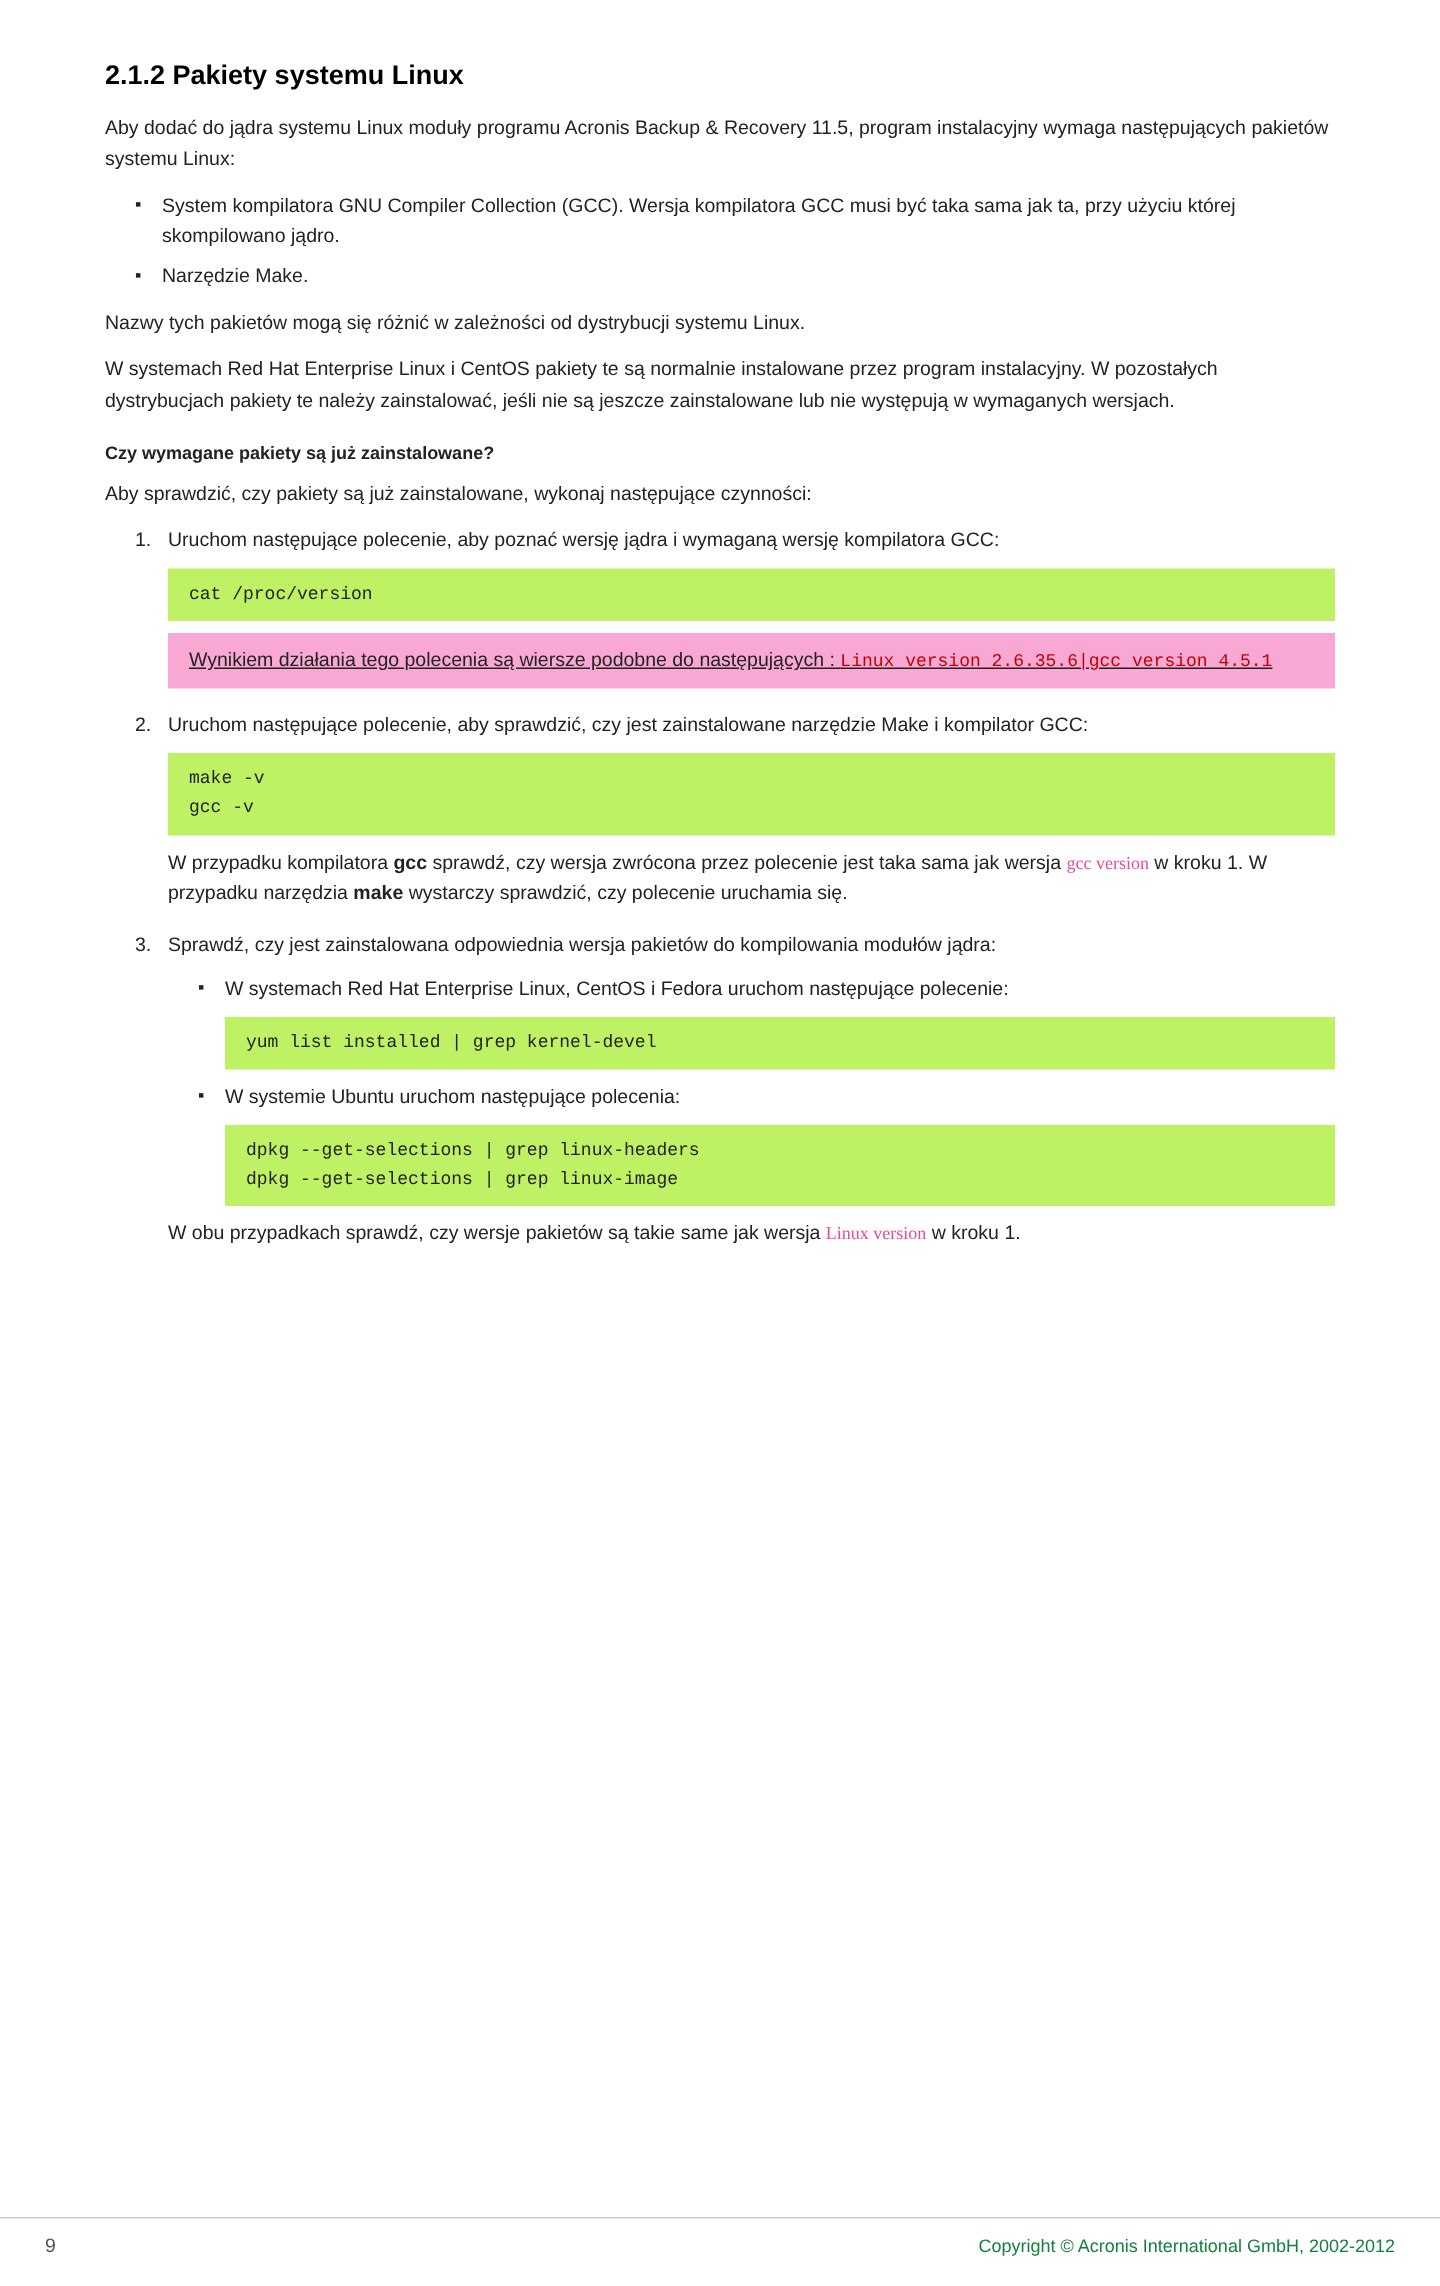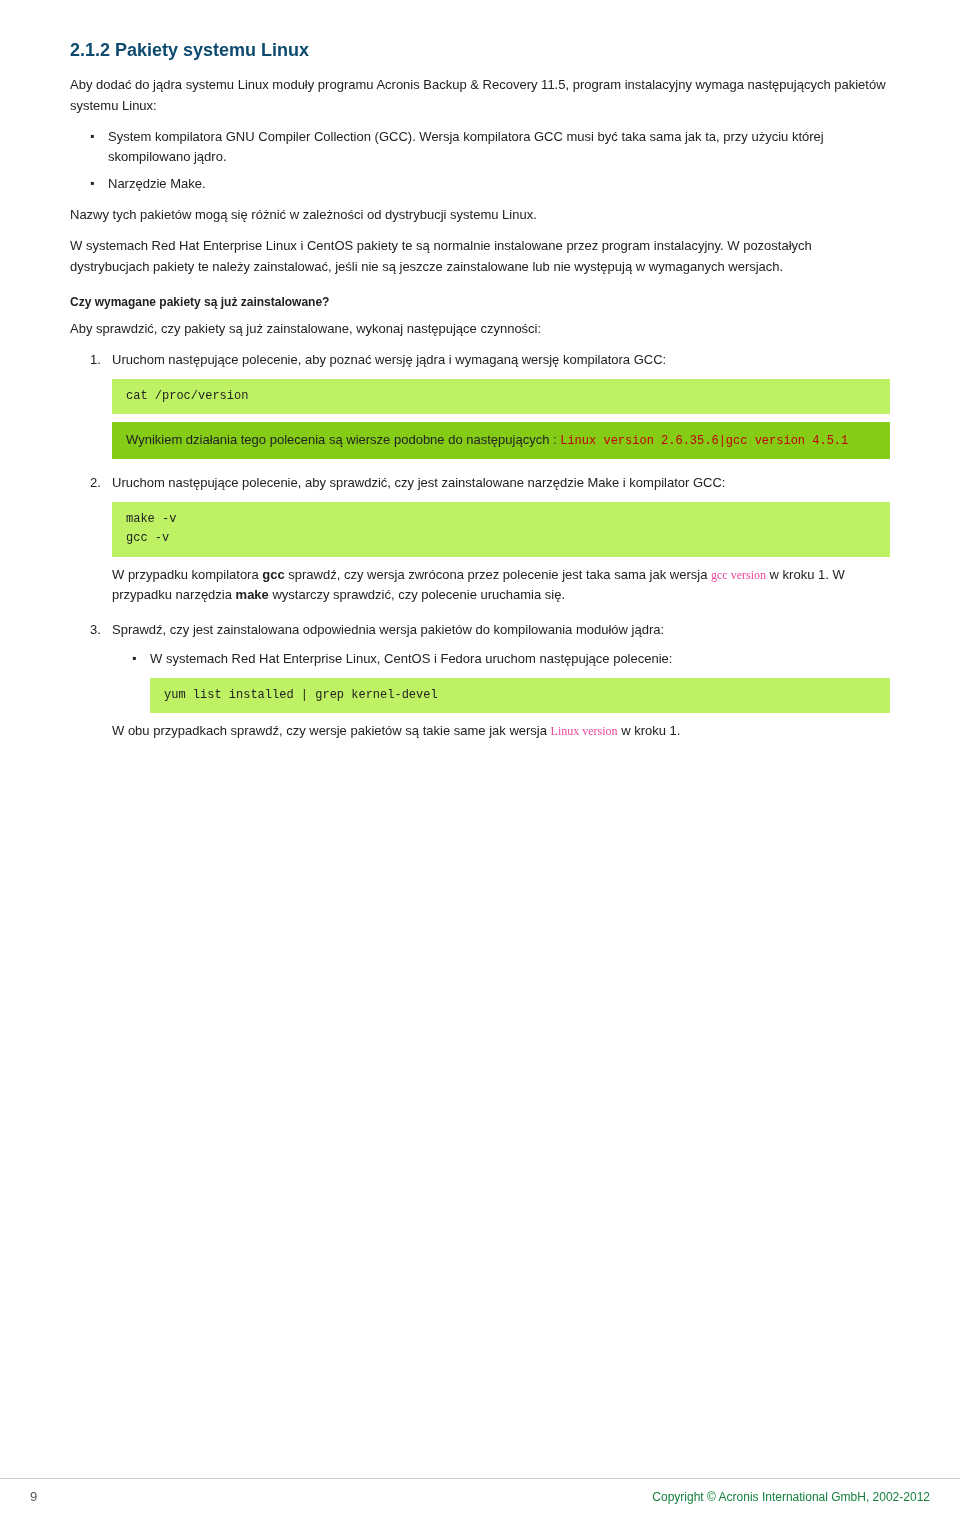--- a/index.html
+++ b/index.html
@@ -13,21 +13,21 @@
       position: relative;
     }
     .page-wrapper {
       padding: 40px 70px 60px 70px;
       min-height: 1524px;
       position: relative;
     }
     h2 {
       font-size: 18px;
       font-weight: bold;
-      color: #0c4a6e;
+      color: #000000;
       margin-bottom: 14px;
     }
     p {
       margin-bottom: 10px;
       line-height: 1.6;
       font-size: 13px;
     }
     ul.bullet-list {
       list-style: none;
       margin: 0 0 10px 20px;
@@ -85,23 +85,24 @@
       color: #222;
       white-space: pre;
     }
     .inline-code {
       font-family: Liberation Serif, serif;
       font-size: 12px;
       color: #ec4899;
       background: transparent;
     }
     .result-block {
-      background: #84cc16;
+      background: #f9a8d4;
       padding: 8px 14px;
       margin: 8px 0 8px 0;
+      text-decoration: underline;
     }
     .result-block .result-text {
       font-size: 13px;
       line-height: 1.6;
     }
     .result-block .result-code {
       font-family: 'Courier New', Courier, monospace;
       font-size: 12px;
       color: #c00000;
     }
@@ -193,20 +194,25 @@
       </p>
     </li>
 
     <li>
       <span>Sprawdź, czy jest zainstalowana odpowiednia wersja pakietów do kompilowania modułów jądra:</span>
       <ul class="sub-bullet-list">
         <li>
           <span>W systemach Red Hat Enterprise Linux, CentOS i Fedora uruchom następujące polecenie:</span>
           <code class="code-block">yum list installed | grep kernel-devel</code>
         </li>
+        <li>
+          <span>W systemie Ubuntu uruchom następujące polecenia:</span>
+          <code class="code-block">dpkg --get-selections | grep linux-headers
+dpkg --get-selections | grep linux-image</code>
+        </li>
       </ul>
       <p>
         <span>W obu przypadkach sprawdź, czy wersje pakietów są takie same jak wersja </span><span class="inline-code">Linux version</span><span> w kroku 1.</span>
       </p>
     </li>
 
   </ol>
 
   <div class="footer">
     <span class="footer-page">9</span>

